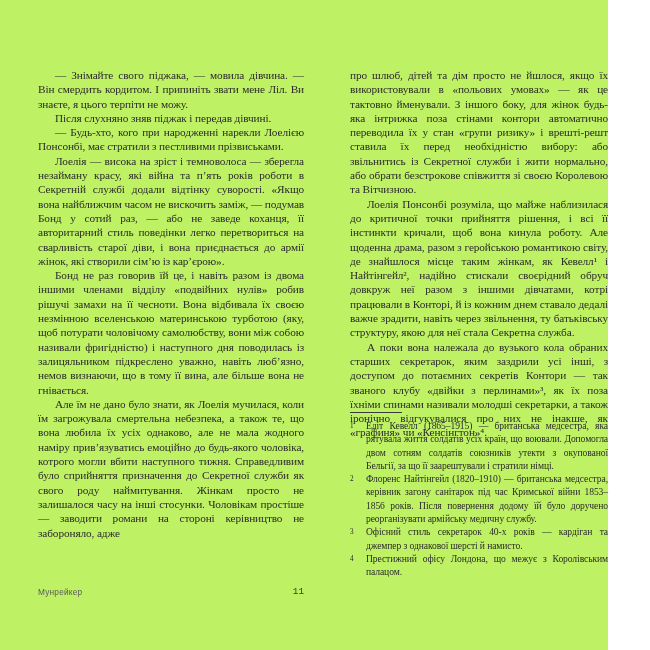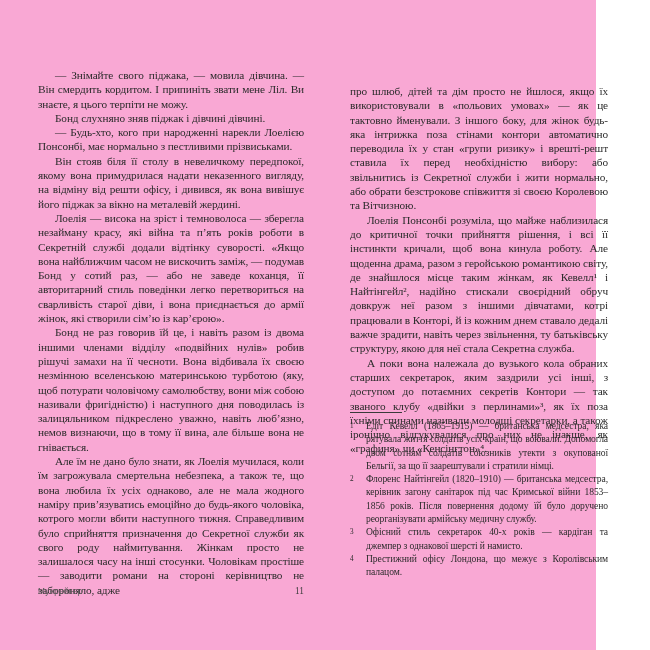--- a/index.html
+++ b/index.html
@@ -7,40 +7,41 @@
     padding: 0;
     background: #ffffff;
     width: 650px;
     height: 650px;
     overflow: hidden;
   }
   .spread {
     position: relative;
     width: 596px;
     height: 650px;
-    background: #f9a8d4;
+    background: #bef264;
     font-family: "Liberation Serif", "DejaVu Serif", serif;
     color: #2b2b2b;
+    padding-left: 12px;
   }
   .page { position: absolute; top: 68px; }
   .page.left  { left: 38px;  width: 266px; }
   .page.right { left: 350px; width: 258px; }
 
   .page-body {
     font-size: 11.3px;
     line-height: 14.3px;
     letter-spacing: -0.12px;
   }
   .para {
     margin: 0;
     text-indent: 17px;
     text-align: justify;
     text-justify: inter-word;
   }
-  .para.no-indent { text-indent: 0; margin-top: 16px; }
+  .para.no-indent { text-indent: 0; }
 
   .footnotes {
     position: absolute;
     top: 344px;
     left: 0;
     right: 0;
   }
   .fn-rule {
     width: 52px;
     border-top: 1px solid #3a3a3a;
@@ -73,36 +74,35 @@
     justify-content: space-between;
     align-items: center;
   }
   .running-label {
     font-family: "Liberation Sans", "DejaVu Sans", sans-serif;
     font-size: 8.3px;
     color: #5a5a5a;
     letter-spacing: 0.2px;
   }
   .page-number {
-    font-family: Liberation Serif, serif;
+    font-family: Liberation Mono, monospace;
     font-size: 9.3px;
     color: #3c3c3c;
   }
 </style>
 </head>
 <body>
 
 <div class="spread">
 
   <section class="page left">
     <div class="page-body">
         <p class="para">— Знімайте свого піджака, — мовила дівчина. — Він смердить кордитом. І припиніть звати мене Ліл. Ви знаєте, я цього терпіти не можу.</p>
-        <p class="para">Бонд слухняно зняв піджак і дівчині дівчині.</p>
-        <p class="para">— Будь-хто, кого при народженні нарекли Лоелією Понсонбі, має нормально з пестливими прізвиськами.</p>
-        <p class="para">Він стояв біля її столу в невеличкому передпокої, якому вона примудрилася надати неказенного вигляду, на відміну від решти офісу, і дивився, як вона вивішує його піджак за вікно на металевій жердині.</p>
+        <p class="para">Після слухняно зняв піджак і передав дівчині.</p>
+        <p class="para">— Будь-хто, кого при народженні нарекли Лоелією Понсонбі, має стратили з пестливими прізвиськами.</p>
         <p class="para">Лоелія — висока на зріст і темноволоса — зберегла незайману красу, які війна та п’ять років роботи в Секретній службі додали відтінку суворості. «Якщо вона найближчим часом не вискочить заміж, — подумав Бонд у сотий раз, — або не заведе коханця, її авторитарний стиль поведінки легко перетвориться на сварливість старої діви, і вона приєднається до армії жінок, які створили сім’ю із кар’єрою».</p>
         <p class="para">Бонд не раз говорив їй це, і навіть разом із двома іншими членами відділу «подвійних нулів» робив рішучі замахи на її чесноти. Вона відбивала їх своєю незмінною вселенською материнською турботою (яку, щоб потурати чоловічому самолюбству, вони між собою називали фригідністю) і наступного дня поводилась із залицяльником підкреслено уважно, навіть люб’язно, немов визнаючи, що в тому її вина, але більше вона не гнівається.</p>
         <p class="para">Але їм не дано було знати, як Лоелія мучилася, коли їм загрожувала смертельна небезпека, а також те, що вона любила їх усіх однаково, але не мала жодного наміру прив’язуватись емоційно до будь-якого чоловіка, котрого могли вбити наступного тижня. Справедливим було сприйняття призначення до Секретної служби як свого роду наймитування. Жінкам просто не залишалося часу на інші стосунки. Чоловікам простіше — заводити романи на стороні керівництво не забороняло, адже</p>
       </div>
     <div class="page-footer">
       <span class="running-label">Мунрейкер</span>
       <span class="page-number">11</span>
     </div>
   </section>
 

